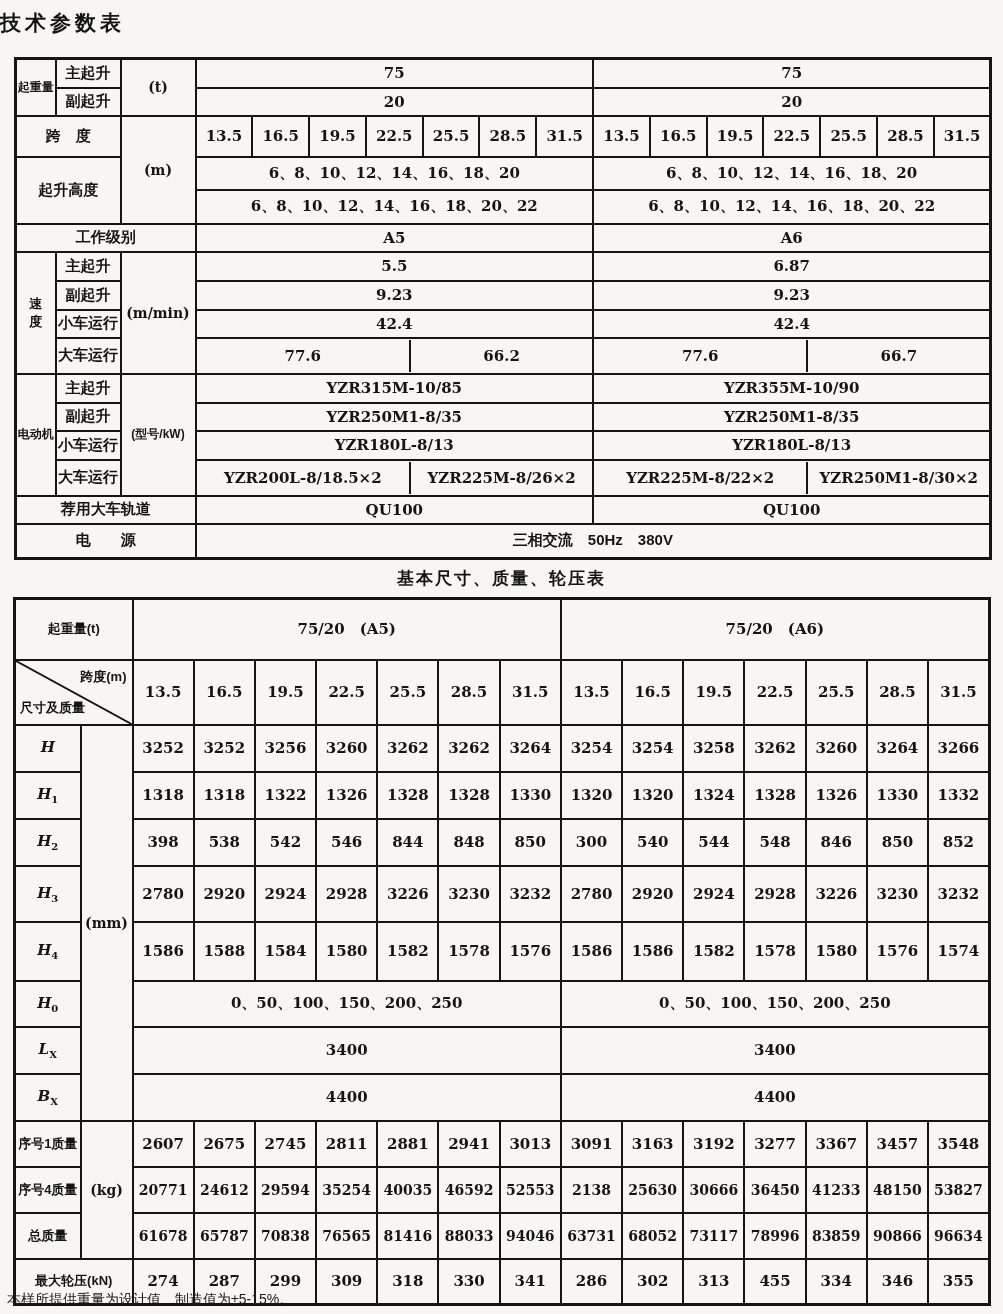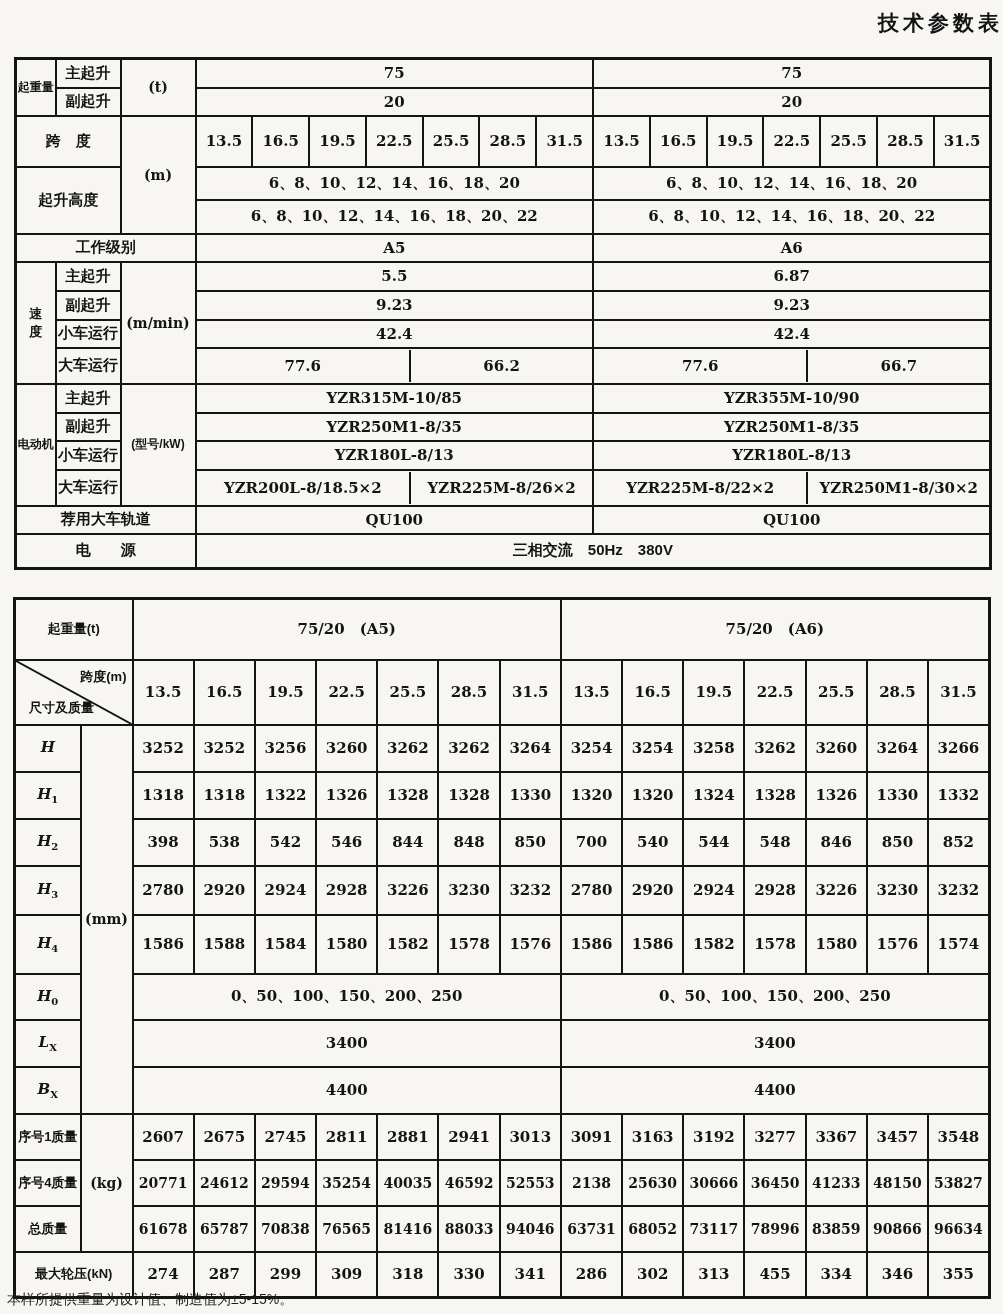--- a/index.html
+++ b/index.html
@@ -2,21 +2,21 @@
 <html><head>
 <meta charset="utf-8">
 <style>
   html,body { margin:0; padding:0; background:#dddbd6; }
   .page {
     position:relative; width:1003px; height:1314px; margin:0 auto;
     background:#f7f6f2; color:#141414;
     font-family:"Liberation Sans", sans-serif;
   }
   .title1 {
-    position:absolute; top:9px; left:0; width:100%; text-align:right;
+    position:absolute; top:9px; left:0; width:100%; text-align:left;
     font-size:21px; font-weight:700; letter-spacing:4px;
   }
   .title2 {
     position:absolute; top:567px; left:0; width:100%; text-align:center;
     font-size:17px; font-weight:700; letter-spacing:2px;
   }
   table { border-collapse:collapse; table-layout:fixed; position:absolute; }
   .t1 { left:14px; top:57px;  width:976px; border:3px solid #141414; }
   .t2 { left:13px; top:597px; width:977px; border:3px solid #141414;padding-left:8px; }
   td {
@@ -36,21 +36,21 @@
   .split .inner { display:flex; width:100%; align-items:stretch; }
   .split .half {
     display:flex; align-items:center; justify-content:center; height:32px;
     font-family:"DejaVu Serif", serif; font-weight:700; font-size:15px;
   }
   .split .a { width:54%; border-right:2px solid #141414; }
   .split .b { width:46%; }
   .diag { position:relative; }
   .diag svg { position:absolute; left:0; top:0; width:100%; height:100%; }
   .diag .dtop { position:absolute; top:7px;   right:5px; font-weight:700; font-size:13px; }
-  .diag .dbot { position:absolute; bottom:7px; left:4px; font-weight:700; font-size:13px;margin-left:9px; }
+  .diag .dbot { position:absolute; bottom:7px; left:4px; font-weight:700; font-size:13px; }
   .footnote {
     position:absolute; left:7px; top:1291px; font-size:14px; color:#1b1b1b;
   }
 </style>
 </head>
 <body>
 
 <div class="page">
 
   <div class="title1">技术参数表</div>
@@ -81,21 +81,21 @@
       <td class="zh">主起升</td>
       <td rowspan="2" class="unit">(t)</td>
       <td colspan="7" class="num">75</td>
       <td colspan="7" class="num">75</td>
     </tr>
     <tr style="height:28px">
       <td class="zh">副起升</td>
       <td colspan="7" class="num">20</td>
       <td colspan="7" class="num">20</td>
     </tr>
-    <tr style="height:51px">
+    <tr style="height:41px">
       <td colspan="2" class="zh">跨　度</td>
       <td rowspan="3" class="unit">(m)</td>
       <td class="num">13.5</td>
       <td class="num">16.5</td>
       <td class="num">19.5</td>
       <td class="num">22.5</td>
       <td class="num">25.5</td>
       <td class="num">28.5</td>
       <td class="num">31.5</td>
       <td class="num">13.5</td>
@@ -189,20 +189,21 @@
       <td colspan="7" class="num">QU100</td>
       <td colspan="7" class="num">QU100</td>
     </tr>
     <tr style="height:35px">
       <td colspan="3" class="zh">电　　源</td>
       <td colspan="14" class="zh">三相交流　50Hz　380V</td>
     </tr>
   </tbody>
     </table>
 
+  <div class="title2">基本尺寸、质量、轮压表</div>
 
   <table class="t2">
     <colgroup>
       <col style="width:66px">
         <col style="width:52px">
       <col style="width:61.2px">
         <col style="width:61.2px">
         <col style="width:61.2px">
         <col style="width:61.2px">
         <col style="width:61.2px">
@@ -282,29 +283,29 @@
     </tr>
     <tr style="height:47px">
       <td class="var"><i>H</i><sub>2</sub></td>
       <td class="num">398</td>
       <td class="num">538</td>
       <td class="num">542</td>
       <td class="num">546</td>
       <td class="num">844</td>
       <td class="num">848</td>
       <td class="num">850</td>
-      <td class="num">700</td>
+      <td class="num">300</td>
       <td class="num">540</td>
       <td class="num">544</td>
       <td class="num">548</td>
       <td class="num">846</td>
       <td class="num">850</td>
       <td class="num">852</td>
     </tr>
-    <tr style="height:49px">
+    <tr style="height:56px">
       <td class="var"><i>H</i><sub>3</sub></td>
       <td class="num">2780</td>
       <td class="num">2920</td>
       <td class="num">2924</td>
       <td class="num">2928</td>
       <td class="num">3226</td>
       <td class="num">3230</td>
       <td class="num">3232</td>
       <td class="num">2780</td>
       <td class="num">2920</td>

